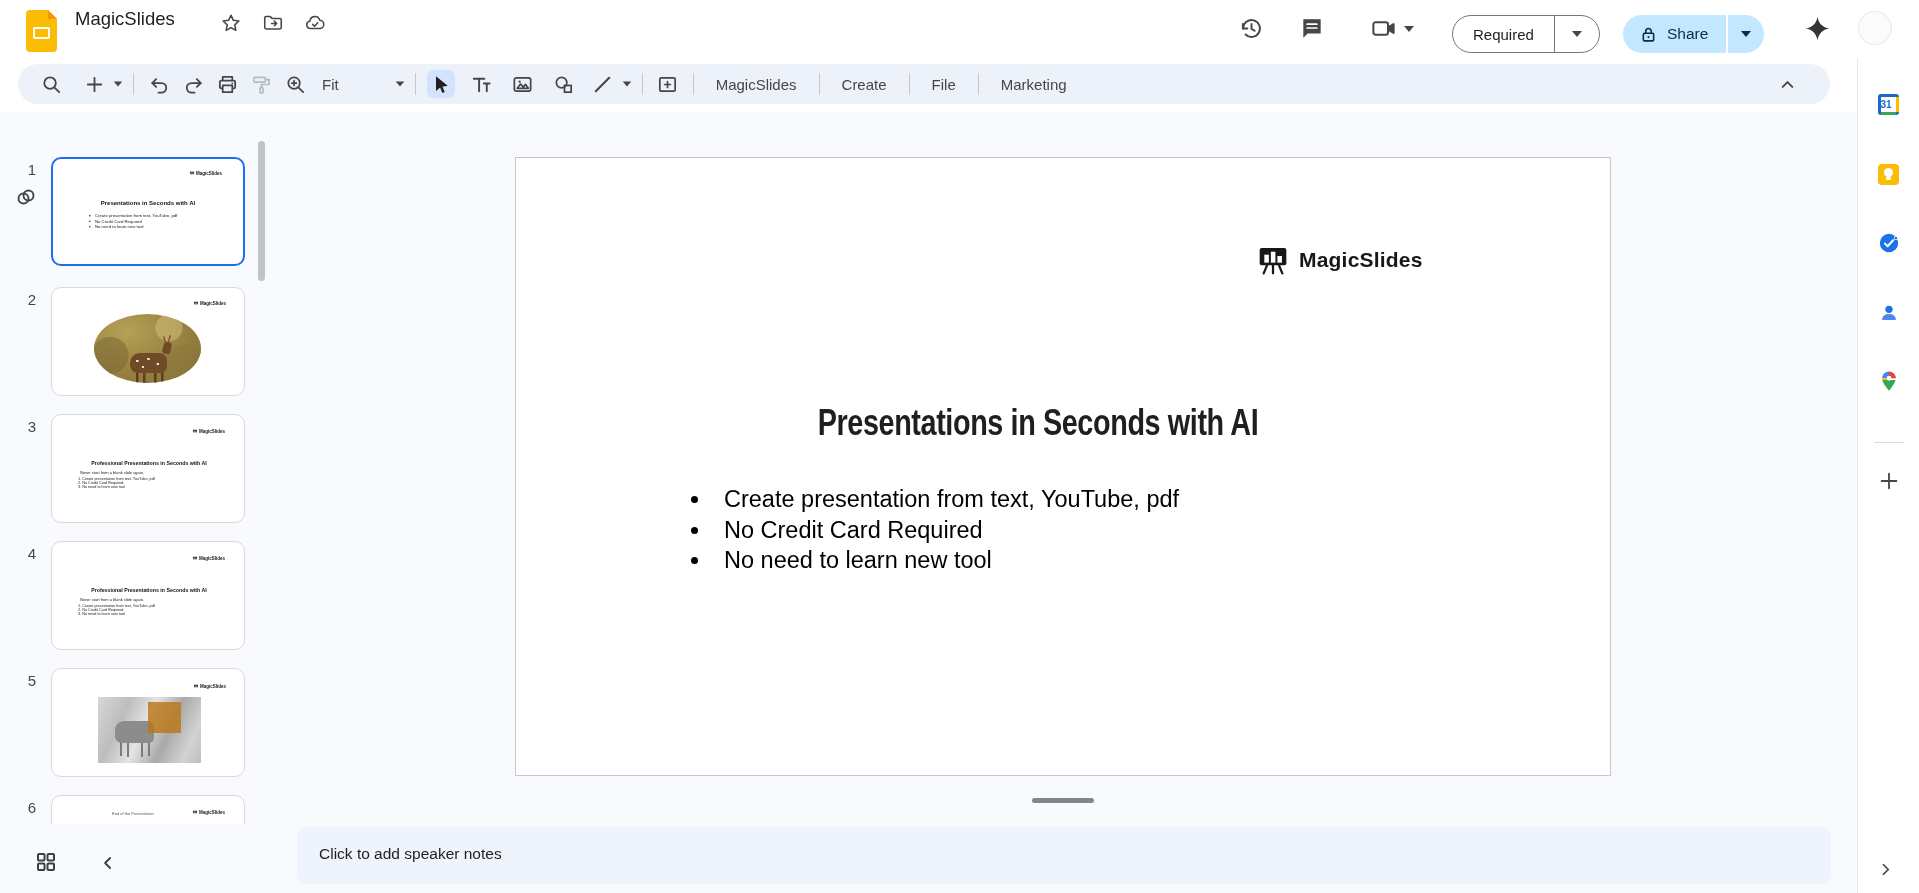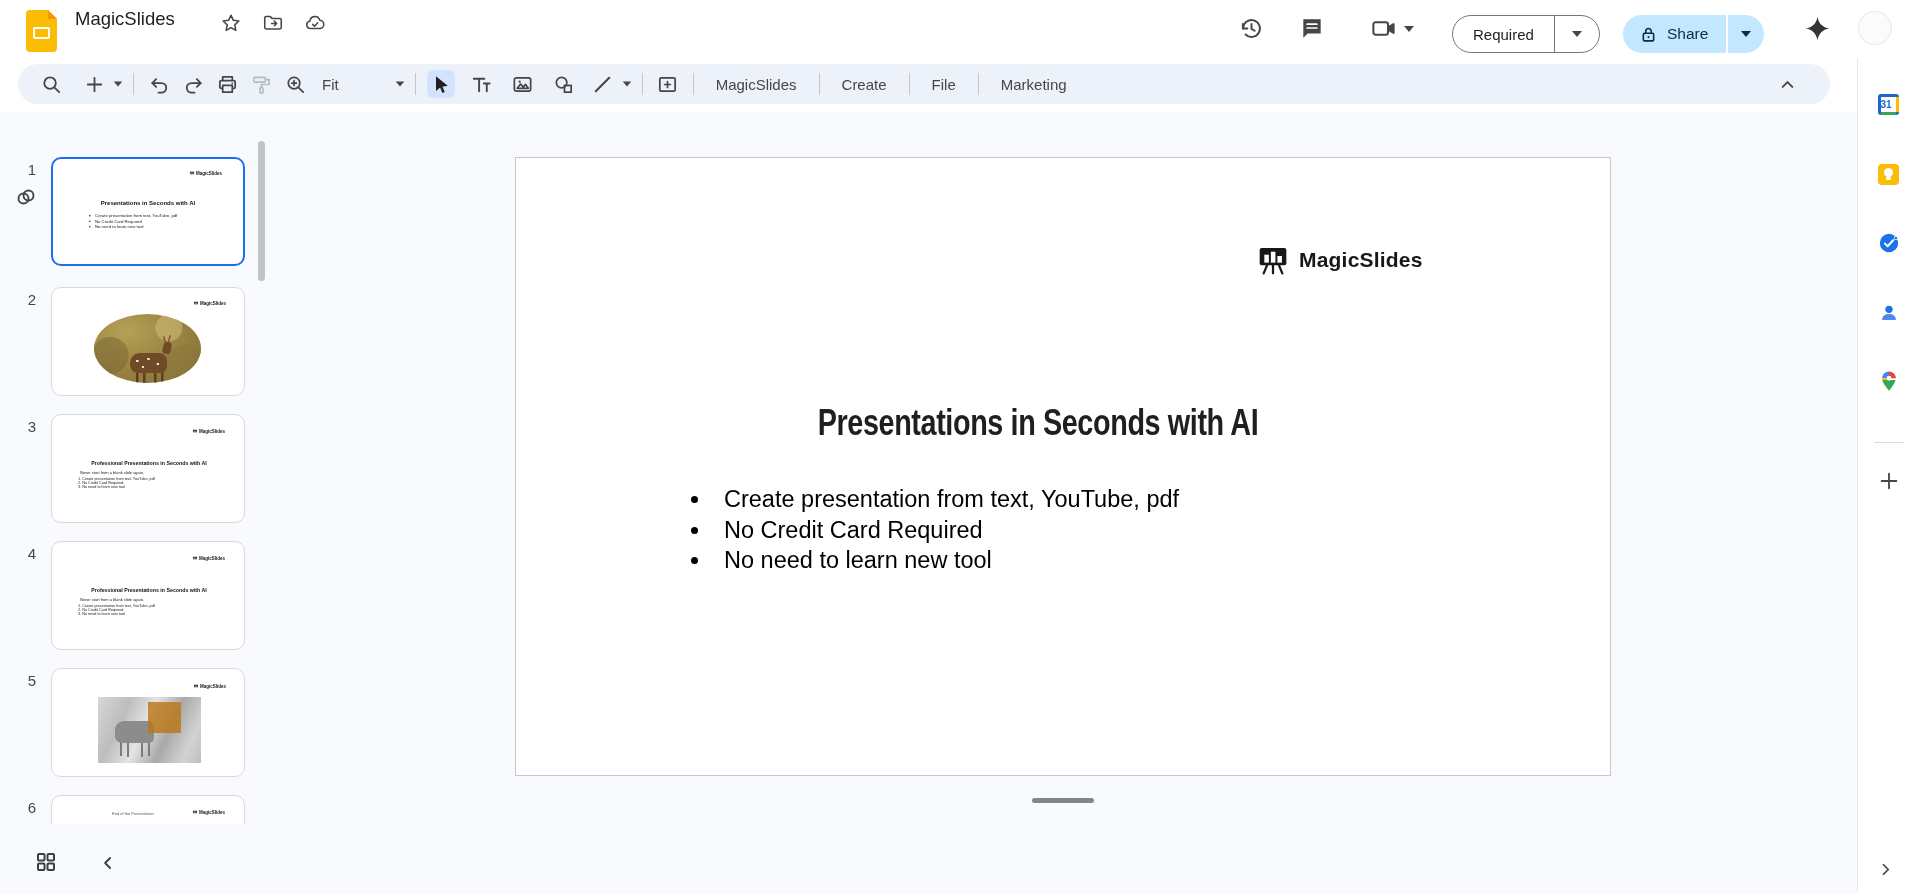--- a/index.html
+++ b/index.html
@@ -531,20 +531,23 @@
           <rect x="13.5" y="4" width="6.5" height="6.5" rx="1"></rect>
           <rect x="4" y="13.5" width="6.5" height="6.5" rx="1"></rect>
           <rect x="13.5" y="13.5" width="6.5" height="6.5" rx="1"></rect>
         </svg>
     </div>
     <div class="nb-ic" style="left:98px;top:41px">
       <svg viewBox="0 0 24 24" width="20" height="20" fill="none" stroke="#3c4043" stroke-width="2.2" stroke-linecap="round" stroke-linejoin="round">
           <path d="M14.5 6l-6 6 6 6"></path>
         </svg>
     </div>
+    <div class="notes-box">
+      <span>Click to add speaker notes</span>
+    </div>
     <div class="nb-ic" style="left:1876px;top:48px">
       <svg viewBox="0 0 24 24" width="19" height="19" fill="none" stroke="#444746" stroke-width="2.2" stroke-linecap="round" stroke-linejoin="round">
           <path d="M9.5 6l6 6-6 6"></path>
         </svg>
     </div>
   </div>
 
 </div>
 
 </body></html>

